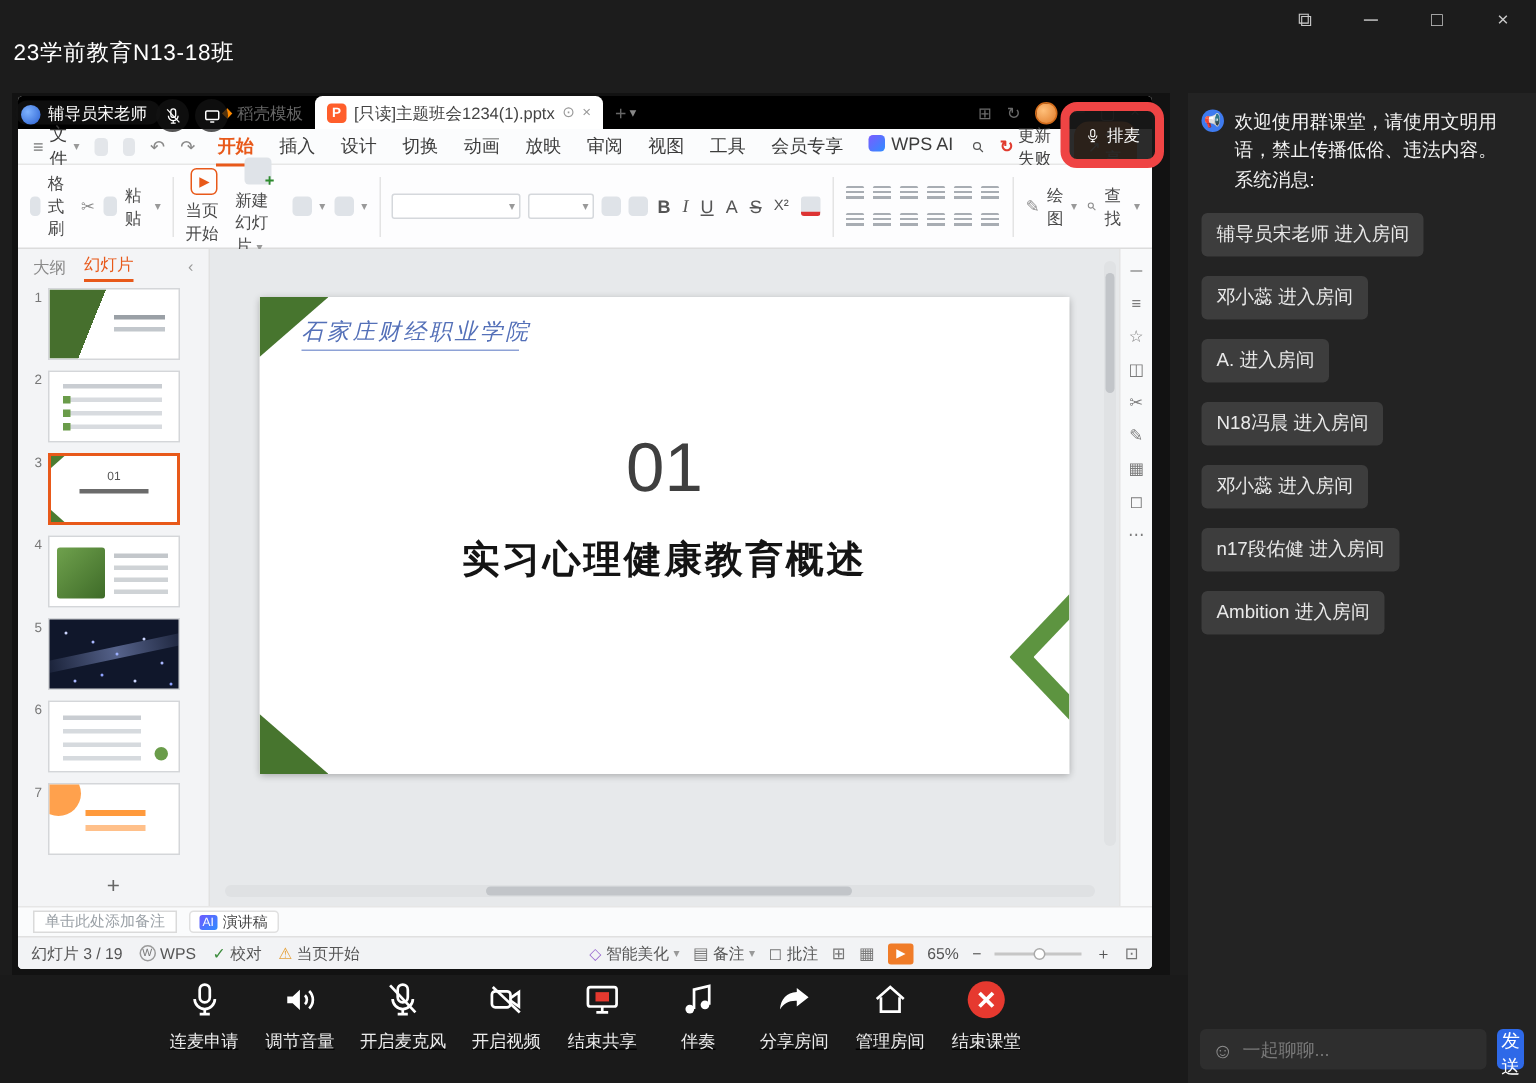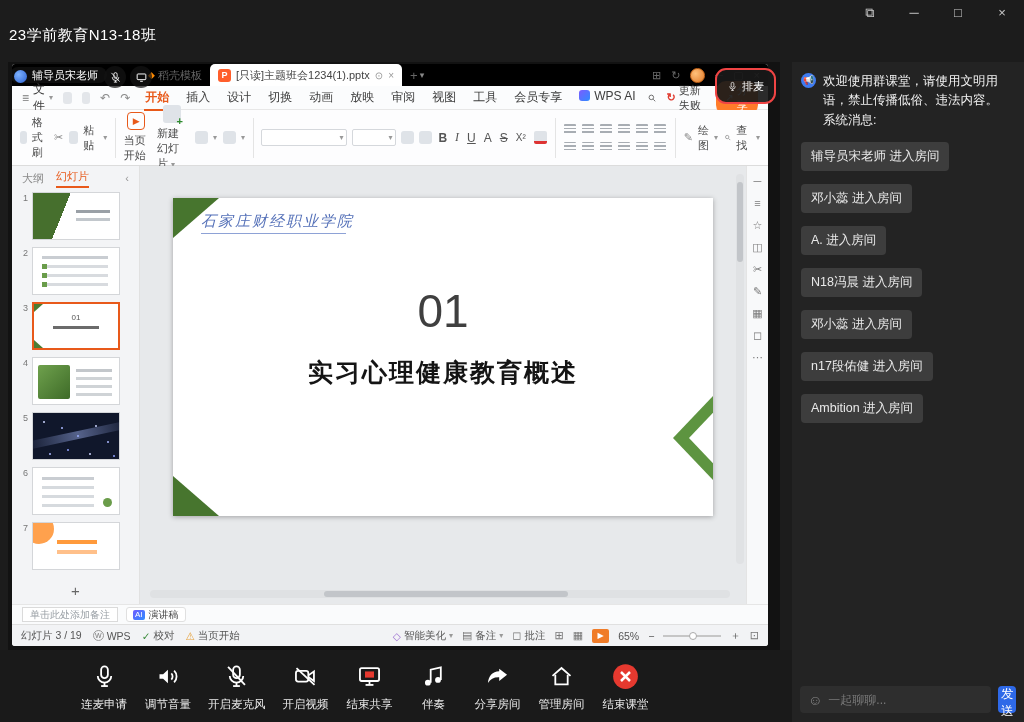--- a/index.html
+++ b/index.html
@@ -146,25 +146,25 @@
   .view-gly { color:#777; font-size:11px; }
   .play-box { width:17px; height:14px; background:#f07c28; border-radius:2px; color:#fff; font-size:8px; display:flex; align-items:center; justify-content:center; }
   .zoom-slider { width:58px; height:2px; background:#c6c6c6; position:relative; }
   .zoom-dot { position:absolute; left:26px; top:-3px; width:8px; height:8px; border-radius:50%; background:#fff; border:1px solid #aaa; }
 
   
   .presenter-chip { position:absolute; left:2px; top:5px; height:16px; display:flex; align-items:flex-end; gap:5px; background:rgba(20,20,20,0.72); border-radius:11px; padding:0 9px 0 4px; color:#fff; font-size:11px; }
   .presenter-dot { width:13px; height:13px; border-radius:50%; background:radial-gradient(circle at 35% 35%, #7db2ff, #2a5fd0); }
   .ov-circle { position:absolute; top:4px; width:22px; height:22px; border-radius:50%; background:rgba(20,20,20,0.72); display:flex; align-items:center; justify-content:center; }
   .ov-circle svg { width:13px; height:13px; }
-  .queue-chip { position:absolute; right:4px; top:6px; height:23px; display:flex; align-items:center; gap:4px; background:rgba(25,25,25,0.92); border:2px solid #ef4444; border-radius:11px; padding:16px 10px; color:#fff; font-size:11px; }
+  .queue-chip { position:absolute; right:4px; top:6px; height:23px; display:flex; align-items:center; gap:4px; background:rgba(25,25,25,0.92); border:6px solid #ef4444; border-radius:11px; padding:16px 10px; color:#fff; font-size:11px; }
   .queue-chip svg { width:11px; height:11px; }
 
   
-  .bottom-bar { position:absolute; left:0; top:650px; width:792px; height:72px; background:#1a1a1a; display:flex; align-items:center; gap:16px; padding-left:80px; }
+  .bottom-bar { position:absolute; left:0; top:650px; width:792px; height:72px; background:#1a1a1a; display:flex; align-items:flex-start; gap:16px; padding-left:112px;text-decoration:underline; }
   .tb-btn { display:flex; flex-direction:column; align-items:center; gap:5px; cursor:pointer; min-width:48px; }
   .tb-ico { width:32px; height:32px; display:flex; align-items:center; justify-content:center; }
   .tb-ico svg { width:27px; height:27px; }
   .tb-label { font-size:11.5px; color:#ececec; white-space:nowrap; }
 
   
   .chat { position:absolute; left:792px; top:62px; width:232px; height:660px; background:#232323; display:flex; flex-direction:column; }
   .chat-tabs { height:26px; display:flex; flex:0 0 auto; background:#2c2c2c; }
   .chat-tab { flex:1; display:flex; align-items:center; justify-content:center; font-size:13px; color:#e8e8e8; cursor:pointer; }
   .chat-tab.active { background:#161616; }

